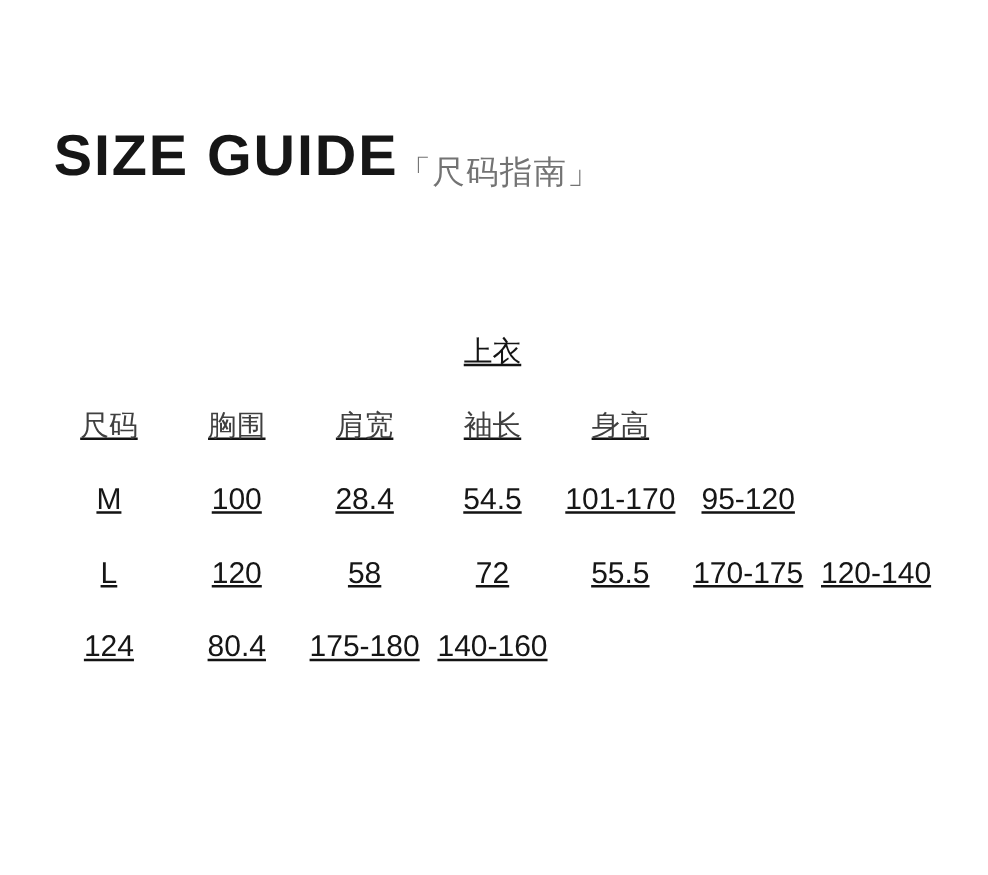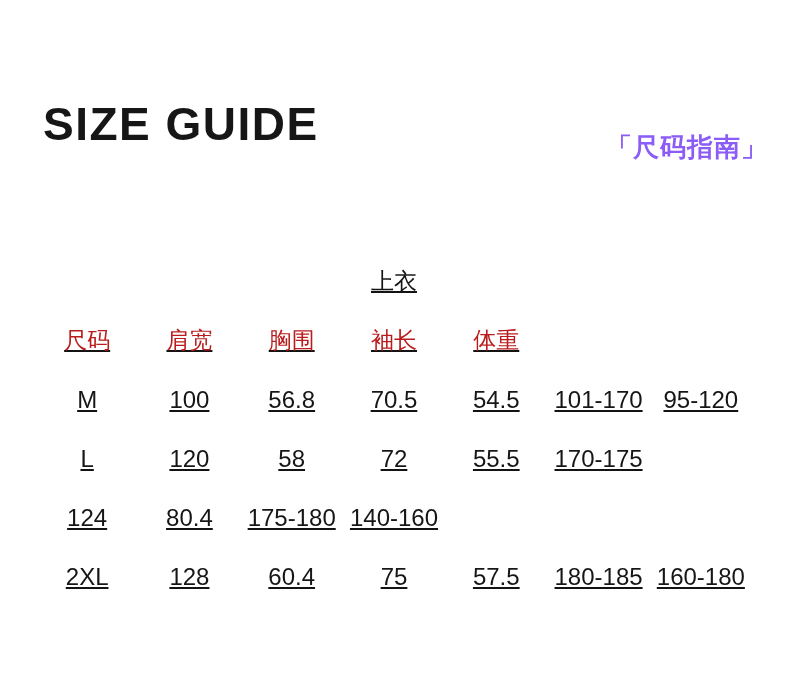--- a/index.html
+++ b/index.html
@@ -11,37 +11,37 @@
     color: #131313;
     position: relative;
     overflow: hidden;
   }
   .header {
     position: absolute;
     left: 43px;
     right: 22px;
     top: 100px;
     display: flex;
-    justify-content: space-between;
+    justify-content: flex-start;
     align-items: flex-start;
   }
   .page-title {
     font-size: 46px;
     font-weight: 700;
     letter-spacing: 1.5px;
     line-height: 1.05;
     color: #161616;
     white-space: nowrap;
   }
   .page-subtitle {
     font-size: 26px;
-    font-weight: 700;
+    font-weight: 400;
     letter-spacing: 1px;
-    color: #8b5cf6;
-    margin-top: 30px;
+    color: #737373;
+    margin-top: 20px;
     white-space: nowrap;
   }
   .size-table {
     position: absolute;
     left: 36px;
     top: 252px;
     width: 716px;
     text-decoration: underline;
   }
   .trow {
@@ -62,74 +62,65 @@
     font-weight: 400;
     color: #161616;
     white-space: nowrap;
   }
   .group-title {
     font-size: 23px;
     color: #141414;
   }
   .head .cell {
     font-size: 23px;
-    color: #b91c1c;
+    color: #404040;
   }
 </style>
 </head>
 <body>
 
 <div class="header">
   <div class="page-title">SIZE GUIDE</div>
   <div class="page-subtitle">「尺码指南」</div>
 </div>
 
 <div class="size-table">
 
   <div class="trow group">
     <div class="cell group-title">上衣</div>
   </div>
 
   <div class="trow head">
     <div class="cell">尺码</div>
+    <div class="cell">胸围</div>
     <div class="cell">肩宽</div>
-    <div class="cell">胸围</div>
     <div class="cell">袖长</div>
-    <div class="cell">体重</div>
+    <div class="cell">身高</div>
   </div>
 
   <div class="trow">
     <div class="cell">M</div>
     <div class="cell">100</div>
-    <div class="cell">56.8</div>
-    <div class="cell">70.5</div>
+    <div class="cell">28.4</div>
     <div class="cell">54.5</div>
     <div class="cell">101-170</div>
     <div class="cell">95-120</div>
   </div>
 
   <div class="trow">
     <div class="cell">L</div>
     <div class="cell">120</div>
     <div class="cell">58</div>
     <div class="cell">72</div>
     <div class="cell">55.5</div>
     <div class="cell">170-175</div>
+    <div class="cell">120-140</div>
   </div>
 
   <div class="trow">
     <div class="cell">124</div>
     <div class="cell">80.4</div>
     <div class="cell">175-180</div>
     <div class="cell">140-160</div>
   </div>
 
-  <div class="trow">
-    <div class="cell">2XL</div>
-    <div class="cell">128</div>
-    <div class="cell">60.4</div>
-    <div class="cell">75</div>
-    <div class="cell">57.5</div>
-    <div class="cell">180-185</div>
-    <div class="cell">160-180</div>
-  </div>
 
 </div>
 
 </body></html>

